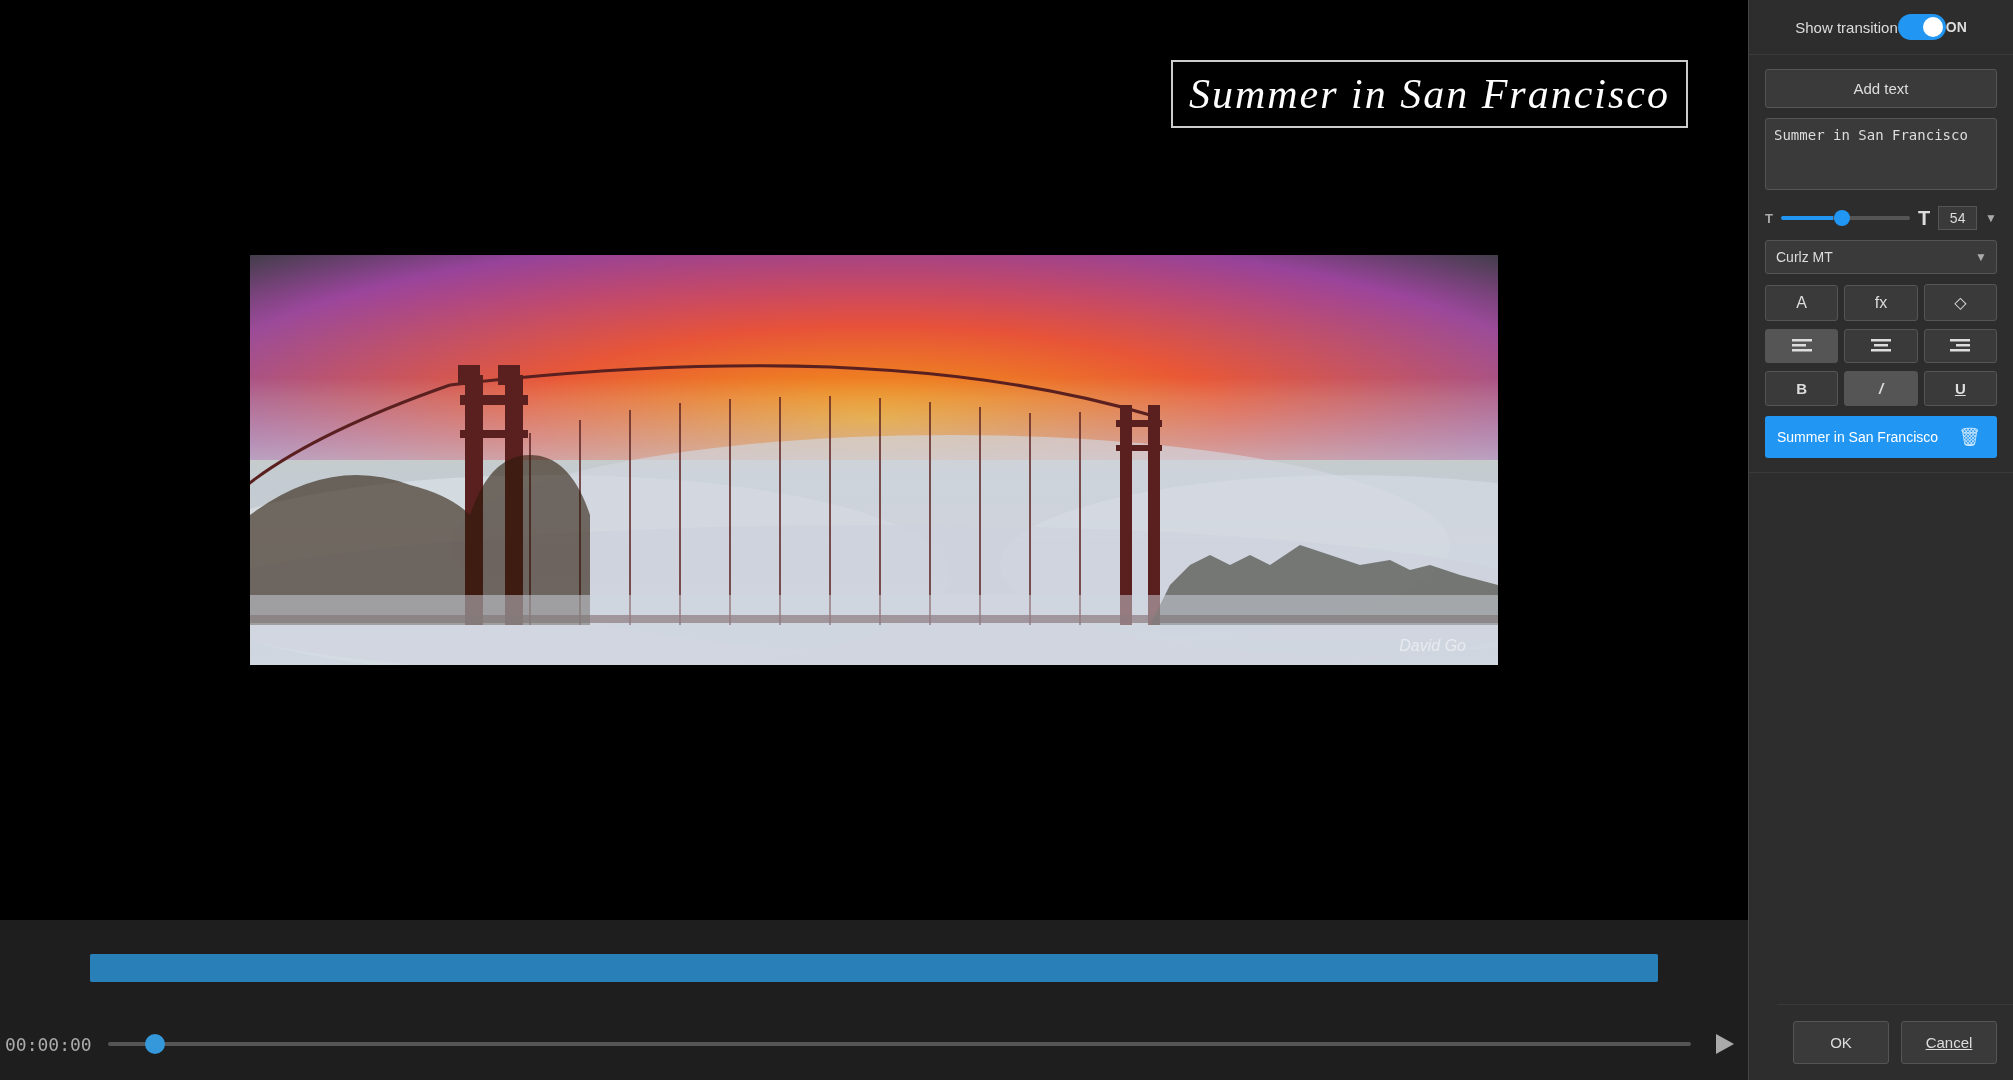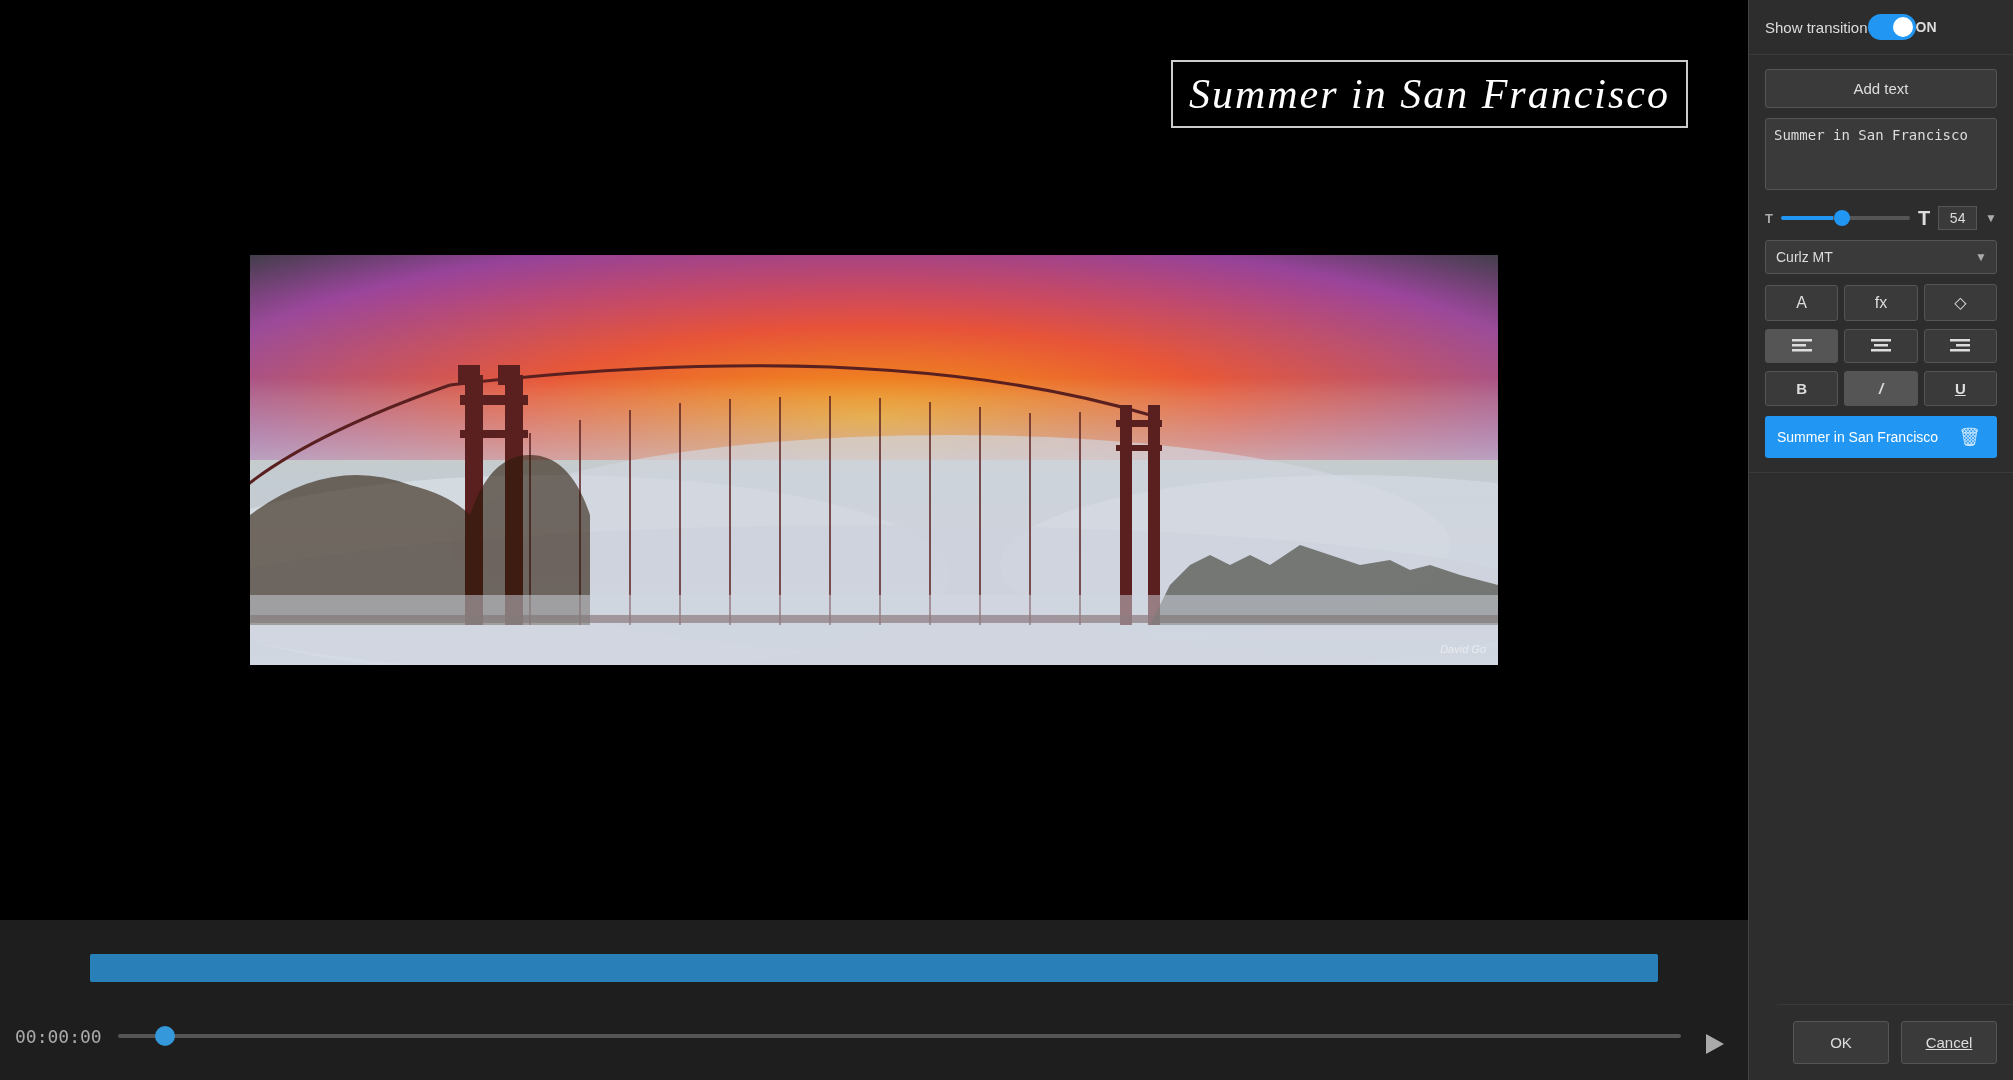--- a/index.html
+++ b/index.html
@@ -74,22 +74,22 @@
       position: absolute;
       bottom: 0;
       left: 0;
       width: 100%;
       height: 100%;
     }
 
     .watermark {
       position: absolute;
       bottom: 10px;
-      right: 12px;
-      font-size: 11px;
+      right: 32px;
+      font-size: 16px;
       color: rgba(255,255,255,0.5);
       font-style: italic;
     }
 
     
     .timeline-area {
       background: #1e1e1e;
       padding: 10px 0;
       height: 160px;
       display: flex;
@@ -134,22 +134,22 @@
       height: 28px;
       background: #2980b9;
       border-radius: 3px;
       cursor: ew-resize;
       position: relative;
       top: -28px;
     }
 
     .timeline-controls {
       display: flex;
-      align-items: flex-start;
-      padding: 8px 15px;
+      align-items: center;
+      padding: 8px 5px;
       gap: 16px;
     }
 
     .time-display {
       font-size: 18px;
       color: #aaa;
       font-family: monospace;
       min-width: 80px;
     }
 
@@ -210,21 +210,21 @@
     }
 
     .panel-section {
       padding: 14px 16px;
       border-bottom: 1px solid #3a3a3a;
     }
 
     .show-transition-row {
       display: flex;
       align-items: center;
-      justify-content: flex-start;
+      justify-content: center;
     }
 
     .show-transition-label {
       font-size: 15px;
       color: #ddd;
     }
 
     .toggle-container {
       display: flex;
       align-items: center;

